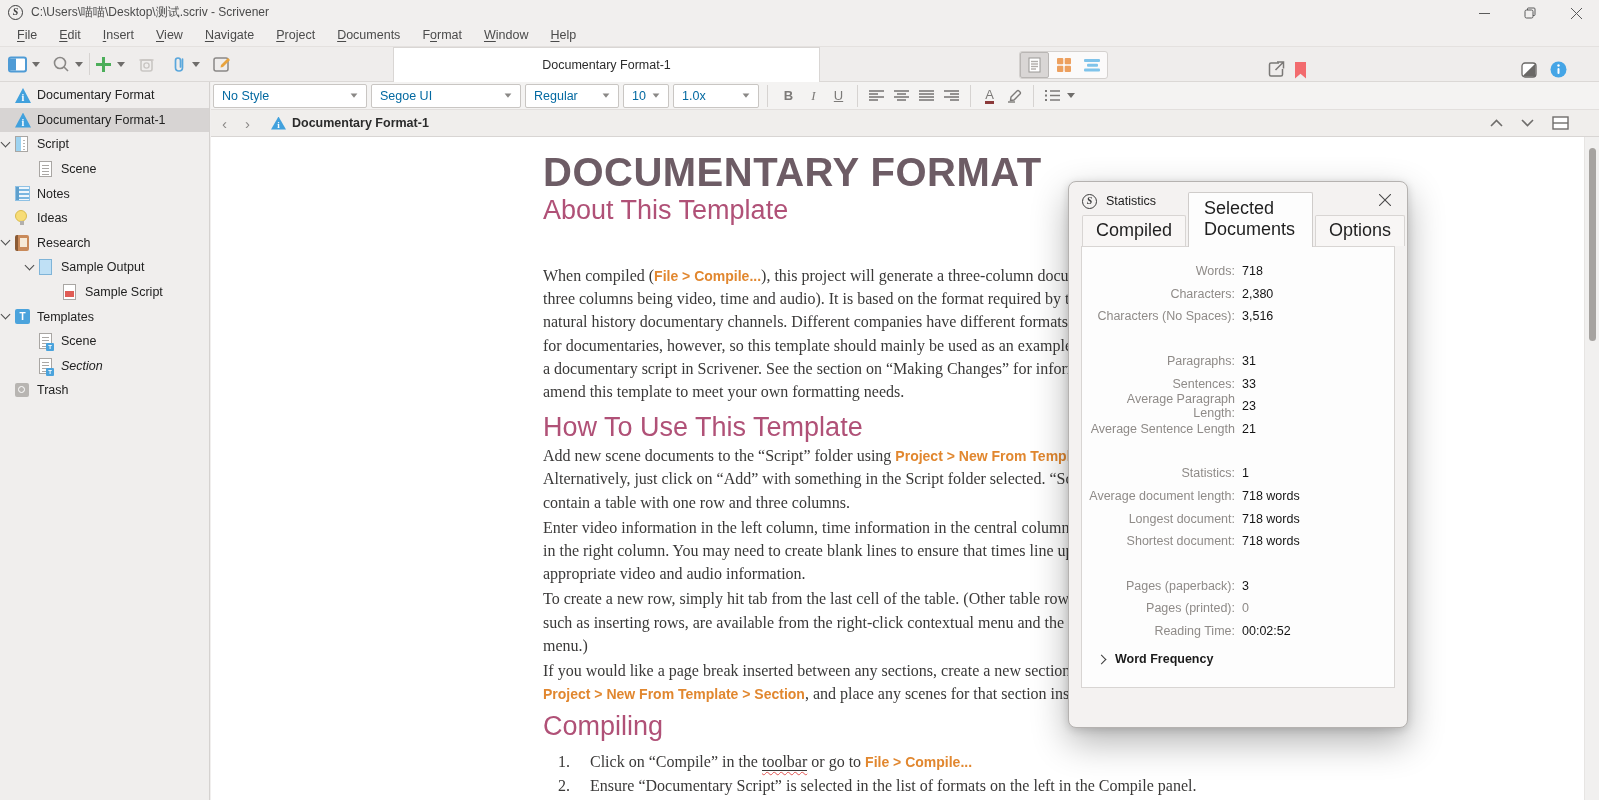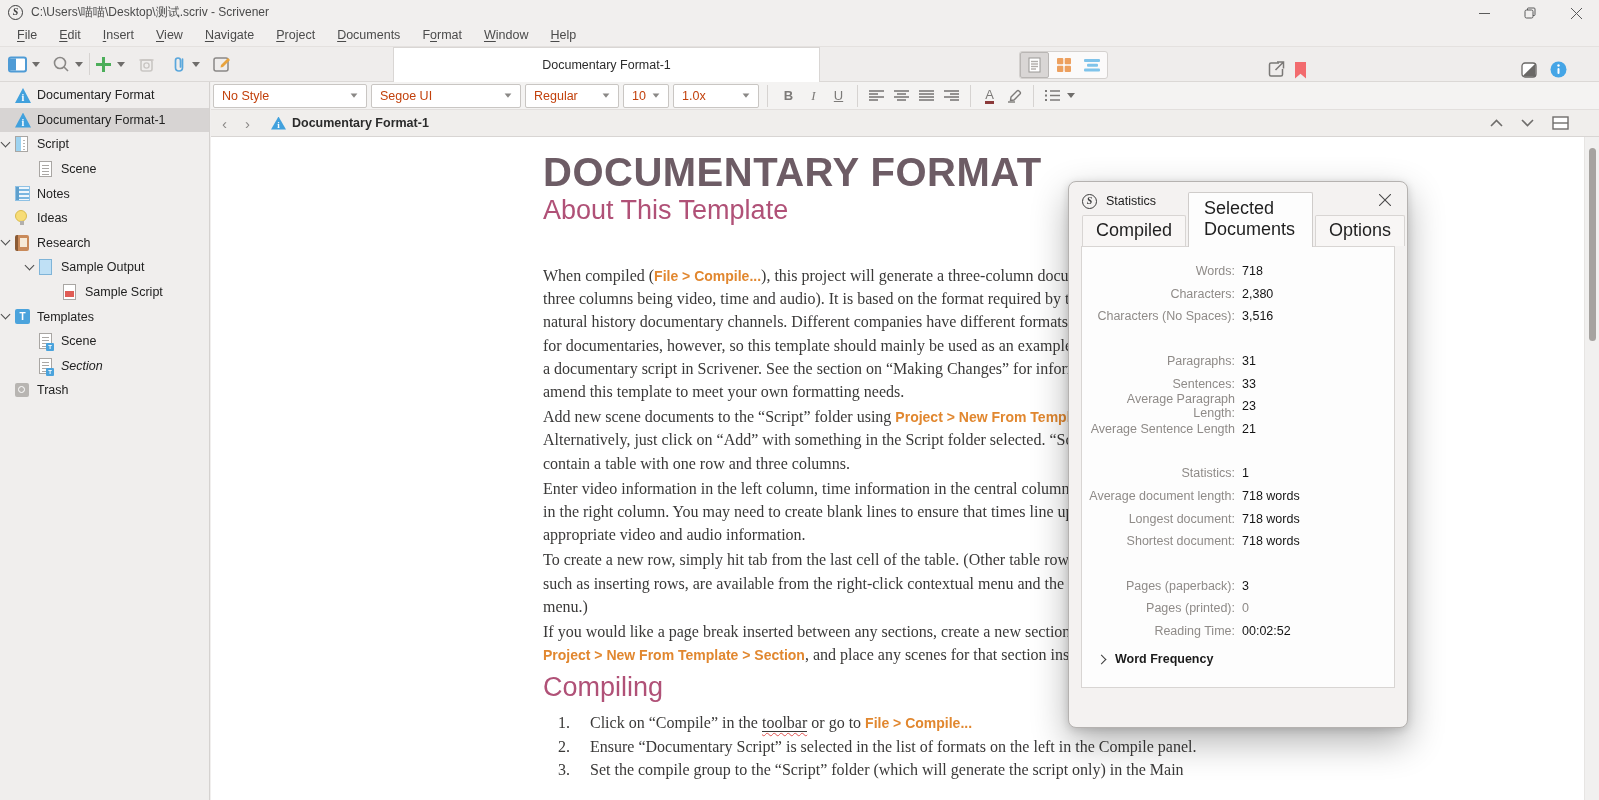--- a/index.html
+++ b/index.html
@@ -62,21 +62,21 @@
   .ic-template::after { content:"T"; position:absolute; left:0; right:0; top:1px; text-align:center; color:#fff; font:bold 10px/13px "Liberation Sans",sans-serif; }
   .ic-page-badge::after { content:"T"; position:absolute; right:-3px; bottom:-3px; width:8px; height:8px; background:#4ba3dc;
         color:#fff; font:bold 6px/8px "Liberation Sans",sans-serif; text-align:center; border-radius:1px; }
   .ic-trash { width:14px; height:14px; top:5px; background:#b8b5b2; border-radius:2px; }
   .ic-trash::after { content:""; position:absolute; left:3px; top:3px; width:5px; height:5px; border:1.5px solid #fff; border-radius:50%; }
 
   
   .formatbar { position:absolute; left:211px; top:82px; right:0; height:28px; background:#f4f3f2;
                border-bottom:1px solid #e2dfdd; display:flex; align-items:center; padding-left:2px; }
   .fb-select { height:24px; background:#fff; border:1px solid #c9c6c3; border-radius:2px; display:flex; align-items:center;
-               padding:0 8px; font-size:12.5px; color:#c2410c; margin-right:4px; justify-content:space-between; }
+               padding:0 8px; font-size:12.5px; color:#0369a1; margin-right:4px; justify-content:space-between; }
   .fb-select .caret-down { border-top-color:#8a8886; transform:scale(.85); }
   .fb-select:nth-of-type(1){ width:154px; } .fb-select:nth-of-type(2){ width:150px; }
   .fb-select:nth-of-type(3){ width:94px; }  .fb-select:nth-of-type(4){ width:46px; }
   .fb-select:nth-of-type(5){ width:86px; }
   .fb-btn { width:25px; height:24px; display:flex; align-items:center; justify-content:center; color:#7c7a78; font-size:13px; }
   .fb-b { font-weight:bold; } .fb-i { font-style:italic; font-family:"Liberation Serif",serif; }
   .fb-u { text-decoration:underline; }
   .fb-a { border-bottom:3px solid #8b3a3a; line-height:13px; height:16px; }
 
   
@@ -463,20 +463,21 @@
     <div class="doc-subtitle">About This Template</div>
     <div>
         <div class="para first">
           <div class="line"><span>When compiled (</span><span class="seg-link">File &gt; Compile...</span><span>), this project will generate a three-column document (the</span></div>
           <div class="line"><span>three columns being video, time and audio). It is based on the format required by the BBC’s</span></div>
           <div class="line"><span>natural history documentary channels. Different companies have different formats they use</span></div>
           <div class="line"><span>for documentaries, however, so this template should mainly be used as an example of how to</span></div>
           <div class="line"><span>a documentary script in Scrivener. See the section on “Making Changes” for information on</span></div>
           <div class="line"><span>amend this template to meet your own formatting needs.</span></div>
         </div>
+        <div class="doc-h2">How To Use This Template</div>
         <div class="para">
           <div class="line"><span>Add new scene documents to the “Script” folder using </span><span class="seg-link">Project &gt; New From Template &gt; Scene</span><span>.</span></div>
           <div class="line"><span>Alternatively, just click on “Add” with something in the Script folder selected. “Scene” documents</span></div>
           <div class="line"><span>contain a table with one row and three columns.</span></div>
         </div>
         <div class="para">
           <div class="line"><span>Enter video information in the left column, time information in the central column and audio</span></div>
           <div class="line"><span>in the right column. You may need to create blank lines to ensure that times line up with the</span></div>
           <div class="line"><span>appropriate video and audio information.</span></div>
         </div>

